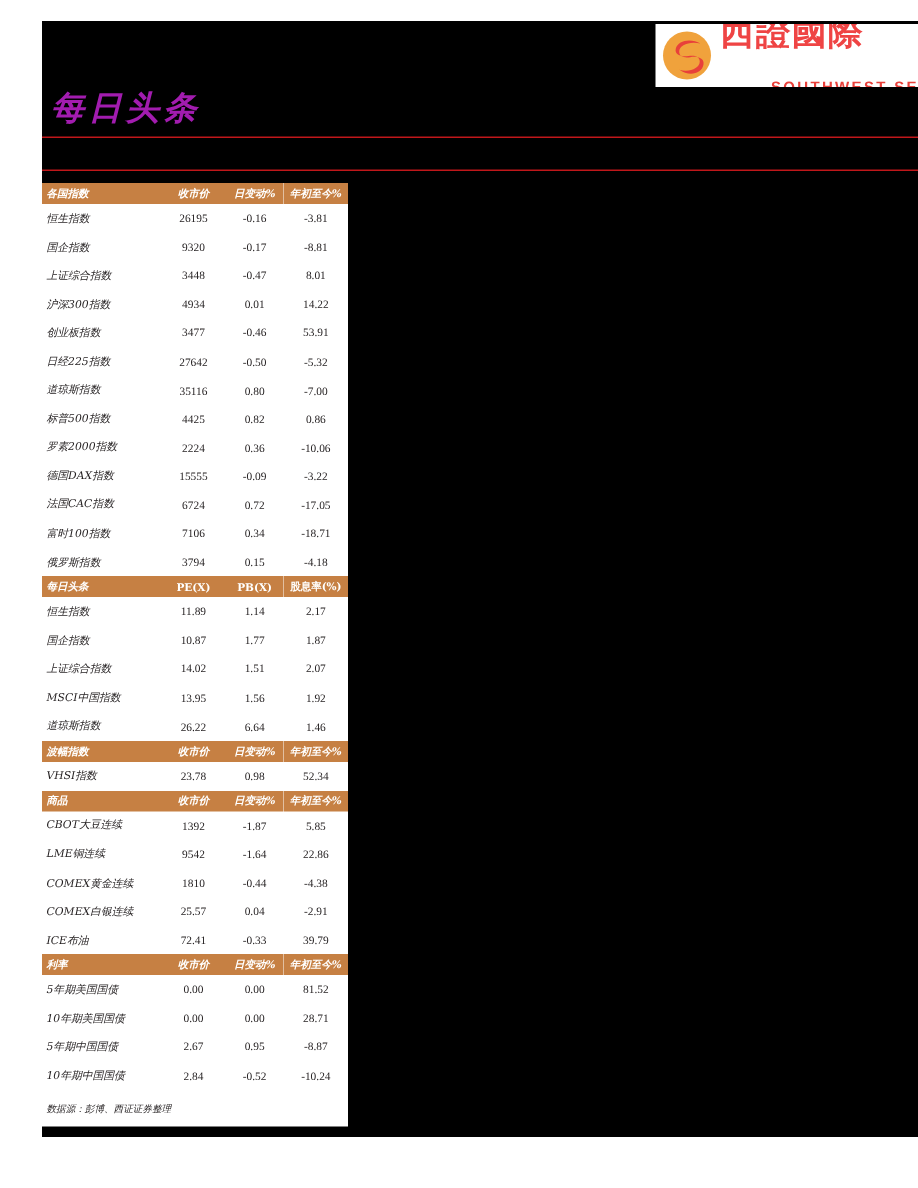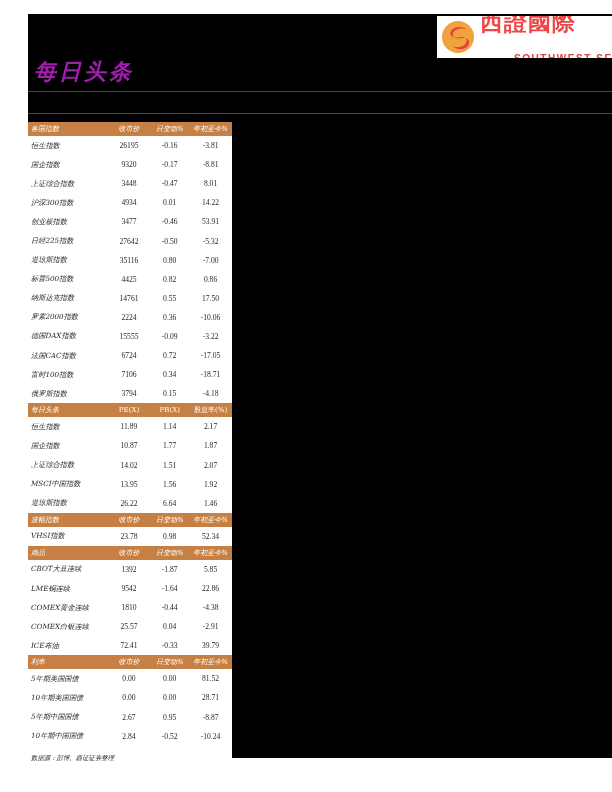--- a/index.html
+++ b/index.html
@@ -121,21 +121,21 @@
   table.dt col.c0 { width: 39%; }
   table.dt col.c1 { width: 21%; }
   table.dt col.c2 { width: 19%; }
   table.dt col.c3 { width: 21%; }
 
   tr.hdr > th {
     background: #C68043;
     color: #ffffff;
     font-family: "DejaVu Serif", serif;
     font-size: 7px;
-    font-weight: normal;
+    font-weight: bold;
     font-style: italic;
     height: 14px;
     padding: 0 3px;
     white-space: nowrap;
     overflow: hidden;
   }
   tr.hdr > th.lbl  { text-align: left; }
   tr.hdr > th.num  { text-align: center; font-style: normal; }
   tr.hdr > th.numi { text-align: center; }
 
@@ -252,26 +252,20 @@
             <td class="num">0.80</td>
             <td class="num">-7.00</td>
           </tr>
           <tr class="dr">
             <td class="lbl">标普500指数</td>
             <td class="num">4425</td>
             <td class="num">0.82</td>
             <td class="num">0.86</td>
           </tr>
           <tr class="dr">
-            <td class="lbl">纳斯达克指数</td>
-            <td class="num">14761</td>
-            <td class="num">0.55</td>
-            <td class="num">17.50</td>
-          </tr>
-          <tr class="dr">
             <td class="lbl">罗素2000指数</td>
             <td class="num">2224</td>
             <td class="num">0.36</td>
             <td class="num">-10.06</td>
           </tr>
           <tr class="dr">
             <td class="lbl">德国DAX指数</td>
             <td class="num">15555</td>
             <td class="num">-0.09</td>
             <td class="num">-3.22</td>

